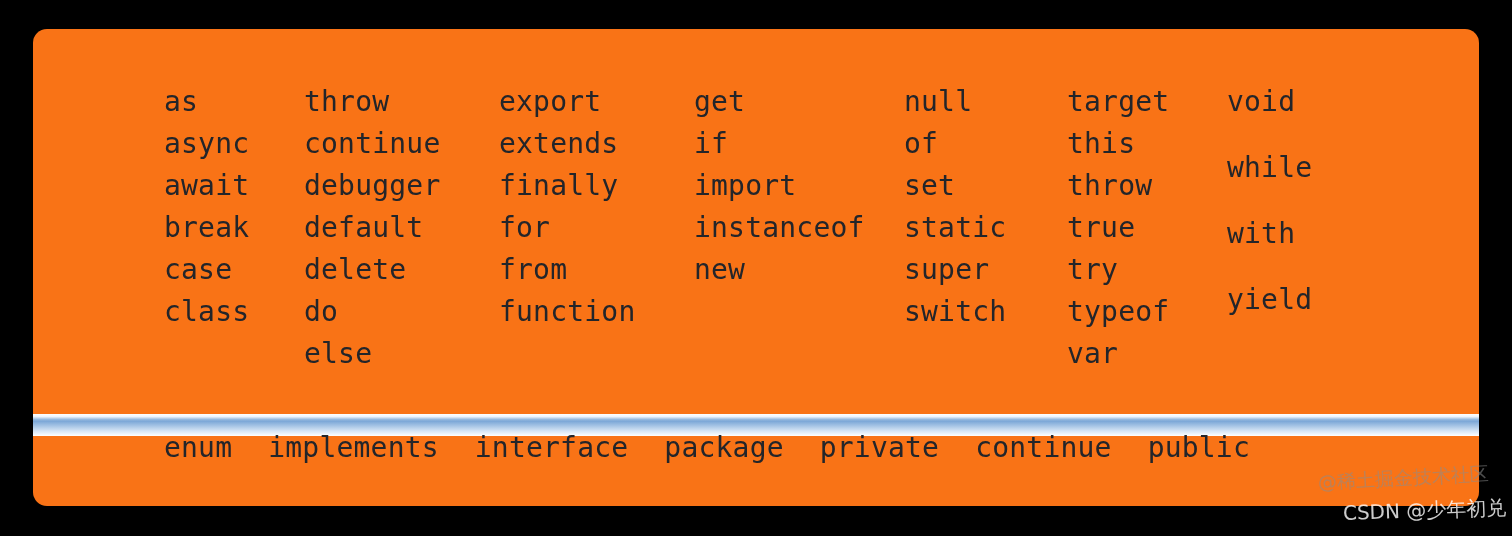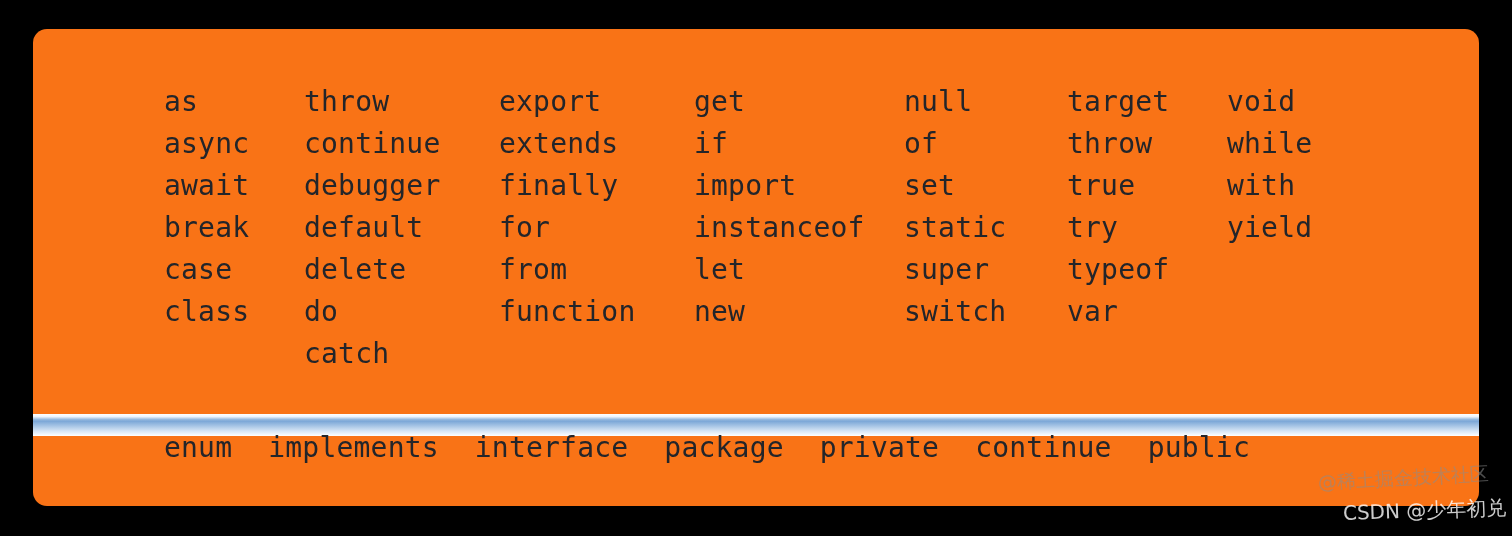--- a/index.html
+++ b/index.html
@@ -49,21 +49,21 @@
     flex-direction: column;
   }
 
   
   .keyword-column.c0 { width: 140px; }
   .keyword-column.c1 { width: 195px; }
   .keyword-column.c2 { width: 195px; }
   .keyword-column.c3 { width: 210px; }
   .keyword-column.c4 { width: 163px; }
   .keyword-column.c5 { width: 160px; }
-  .keyword-column.c6 { width: 160px; }
+  .keyword-column.c6 { width: 160px; gap: 24px; }
 
   .keyword {
     font-family: "DejaVu Sans Mono", "Liberation Mono", monospace;
     font-size: 28px;
     line-height: 42px;
     height: 42px;
     color: #23252a;
     letter-spacing: 0.2px;
     white-space: nowrap;
   }
@@ -145,52 +145,52 @@
         <div class="keyword">class</div>
       </div>
 
       <div class="keyword-column c1">
         <div class="keyword">throw</div>
         <div class="keyword">continue</div>
         <div class="keyword">debugger</div>
         <div class="keyword">default</div>
         <div class="keyword">delete</div>
         <div class="keyword">do</div>
-        <div class="keyword">catch</div>
+        <div class="keyword">else</div>
       </div>
 
       <div class="keyword-column c2">
         <div class="keyword">export</div>
         <div class="keyword">extends</div>
         <div class="keyword">finally</div>
         <div class="keyword">for</div>
         <div class="keyword">from</div>
         <div class="keyword">function</div>
       </div>
 
       <div class="keyword-column c3">
         <div class="keyword">get</div>
         <div class="keyword">if</div>
         <div class="keyword">import</div>
         <div class="keyword">instanceof</div>
-        <div class="keyword">let</div>
         <div class="keyword">new</div>
       </div>
 
       <div class="keyword-column c4">
         <div class="keyword">null</div>
         <div class="keyword">of</div>
         <div class="keyword">set</div>
         <div class="keyword">static</div>
         <div class="keyword">super</div>
         <div class="keyword">switch</div>
       </div>
 
       <div class="keyword-column c5">
         <div class="keyword">target</div>
+        <div class="keyword">this</div>
         <div class="keyword">throw</div>
         <div class="keyword">true</div>
         <div class="keyword">try</div>
         <div class="keyword">typeof</div>
         <div class="keyword">var</div>
       </div>
 
       <div class="keyword-column c6">
         <div class="keyword">void</div>
         <div class="keyword">while</div>

